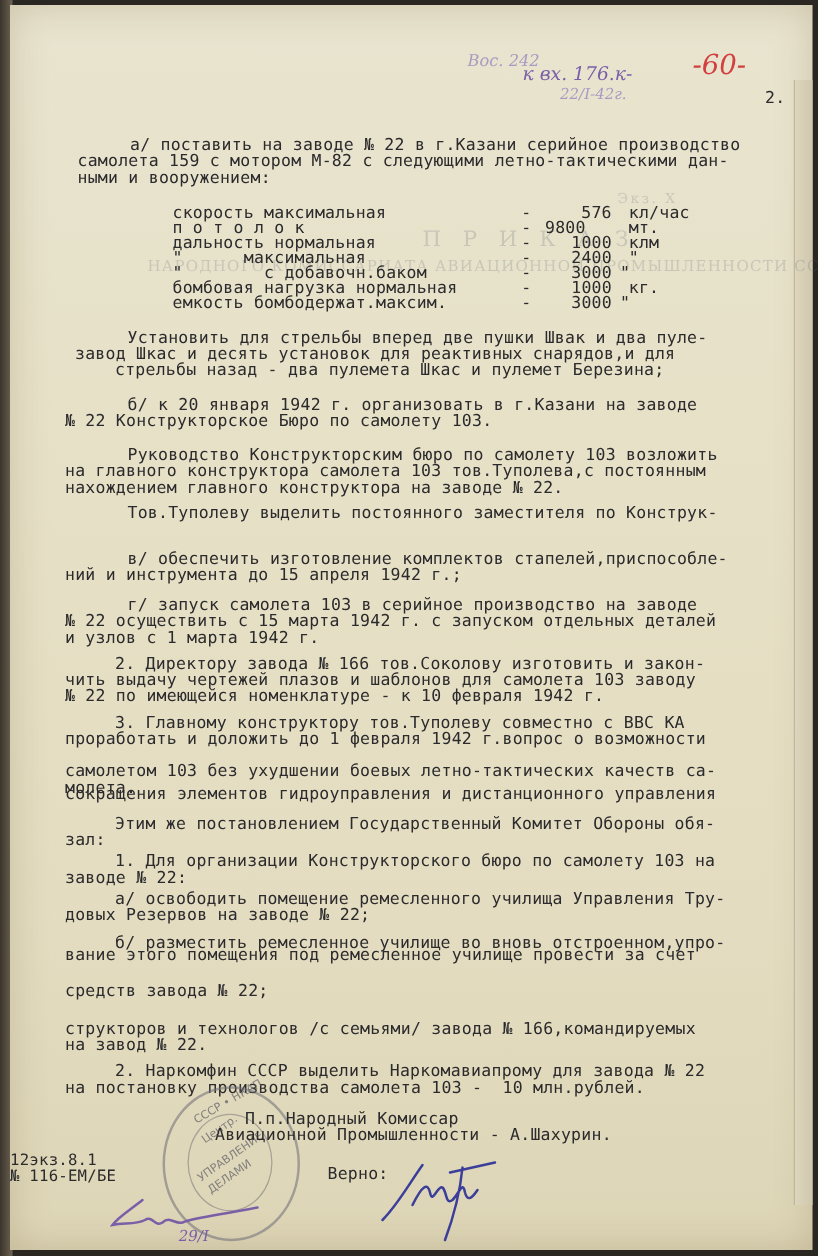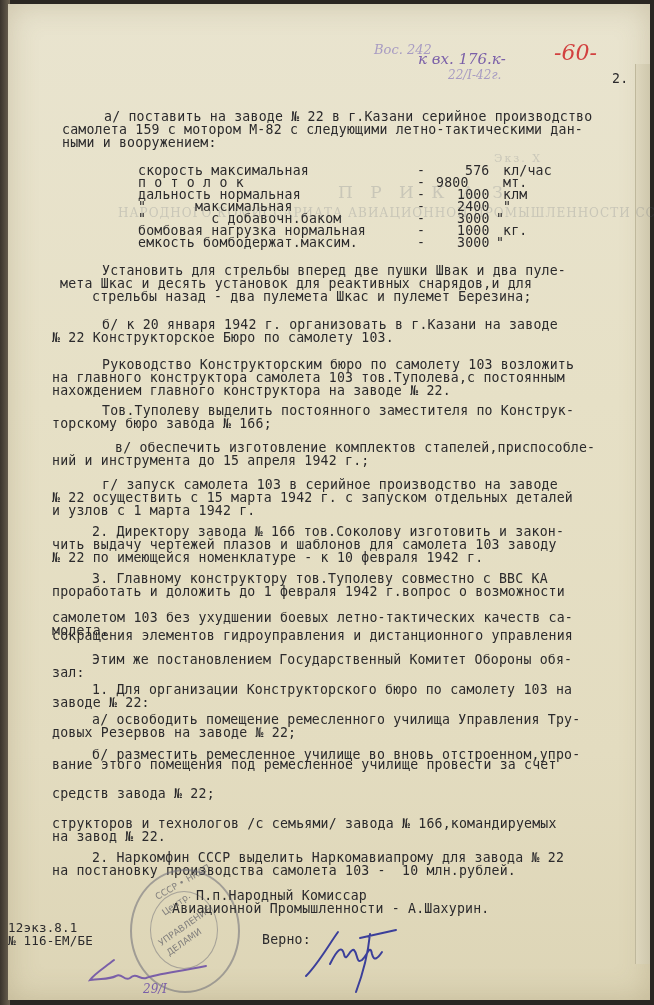--- a/index.html
+++ b/index.html
@@ -103,34 +103,33 @@
     <div class="line" style="left:449px;top:220px;">1000</div>
     <div class="line" style="left:495px;top:220px;">кг.</div>
 
     <div class="line" style="left:130px;top:232px;">емкость бомбодержат.максим.</div>
     <div class="line" style="left:409px;top:232px;">-</div>
     <div class="line" style="left:449px;top:232px;">3000</div>
     <div class="line" style="left:488px;top:232px;">"</div>
   </div>
 
   <div class="line" style="left:94px;top:260px;">Установить для стрельбы вперед две пушки Швак и два пуле-</div>
-  <div class="line" style="left:52px;top:273px;">мета Шкас и десять установок для реактивных снарядов,и для</div>
+  <div class="line" style="left:52px;top:273px;">завод Шкас и десять установок для реактивных снарядов,и для</div>
   <div class="line" style="left:52px;top:286px;margin-left:32px;">стрельбы назад - два пулемета Шкас и пулемет Березина;</div>
 
   <div class="line" style="left:94px;top:314px;">б/ к 20 января 1942 г. организовать в г.Казани на заводе</div>
   <div class="line" style="left:44px;top:327px;">№ 22 Конструкторское Бюро по самолету 103.</div>
 
   <div class="line" style="left:94px;top:354px;">Руководство Конструкторским бюро по самолету 103 возложить</div>
   <div class="line" style="left:44px;top:367px;">на главного конструктора самолета 103 тов.Туполева,с постоянным</div>
   <div class="line" style="left:44px;top:380px;">нахождением главного конструктора на заводе № 22.</div>
 
   <div class="line" style="left:94px;top:400px;">Тов.Туполеву выделить постоянного заместителя по Конструк-</div>
-  <div class="line" style="left:44px;top:413px;">торскому бюро завода № 166;</div>
 
-  <div class="line" style="left:107px;top:437px;">в/ обеспечить изготовление комплектов стапелей,приспособле-</div>
+  <div class="line" style="left:94px;top:437px;">в/ обеспечить изготовление комплектов стапелей,приспособле-</div>
   <div class="line" style="left:44px;top:450px;">ний и инструмента до 15 апреля 1942 г.;</div>
 
   <div class="line" style="left:94px;top:474px;">г/ запуск самолета 103 в серийное производство на заводе</div>
   <div class="line" style="left:44px;top:487px;">№ 22 осуществить с 15 марта 1942 г. с запуском отдельных деталей</div>
   <div class="line" style="left:44px;top:500px;">и узлов с 1 марта 1942 г.</div>
 
   <div class="line" style="left:84px;top:521px;">2. Директору завода № 166 тов.Соколову изготовить и закон-</div>
   <div class="line" style="left:44px;top:534px;">чить выдачу чертежей плазов и шаблонов для самолета 103 заводу</div>
   <div class="line" style="left:44px;top:547px;">№ 22 по имеющейся номенклатуре - к 10 февраля 1942 г.</div>
 

